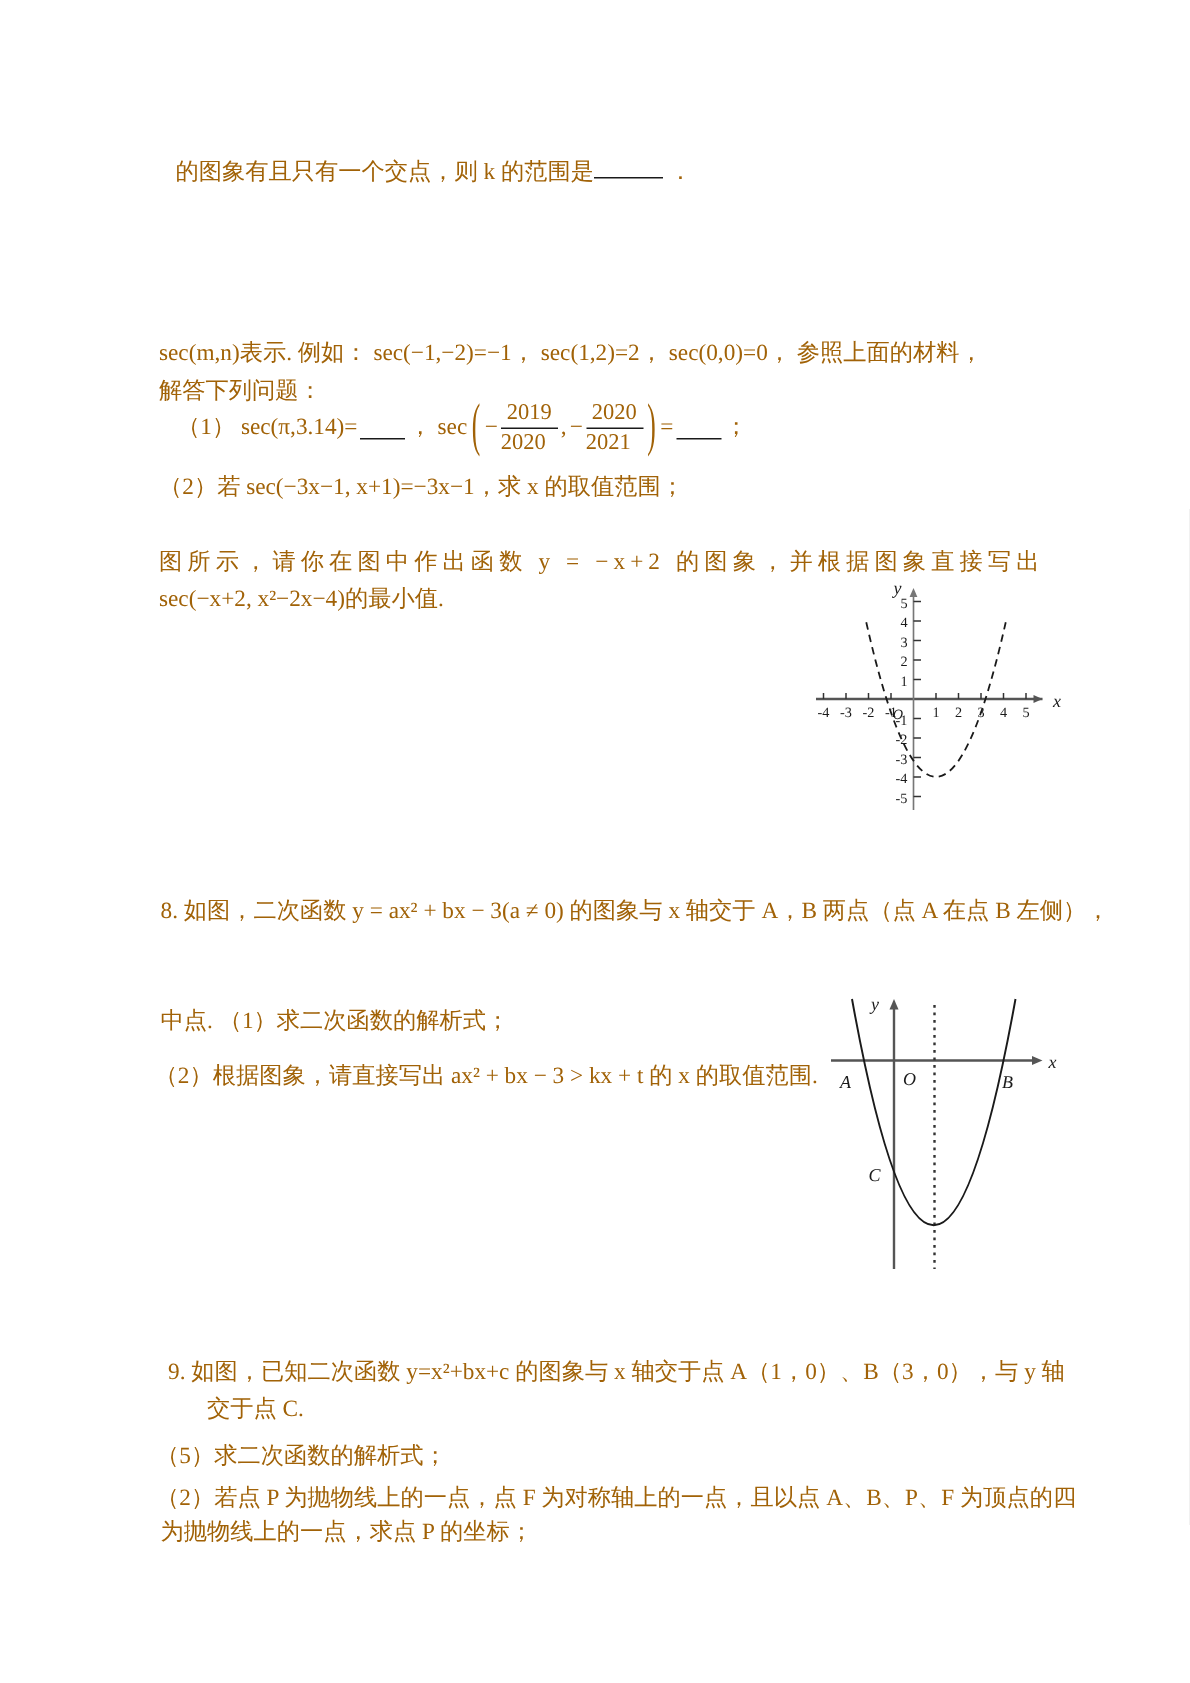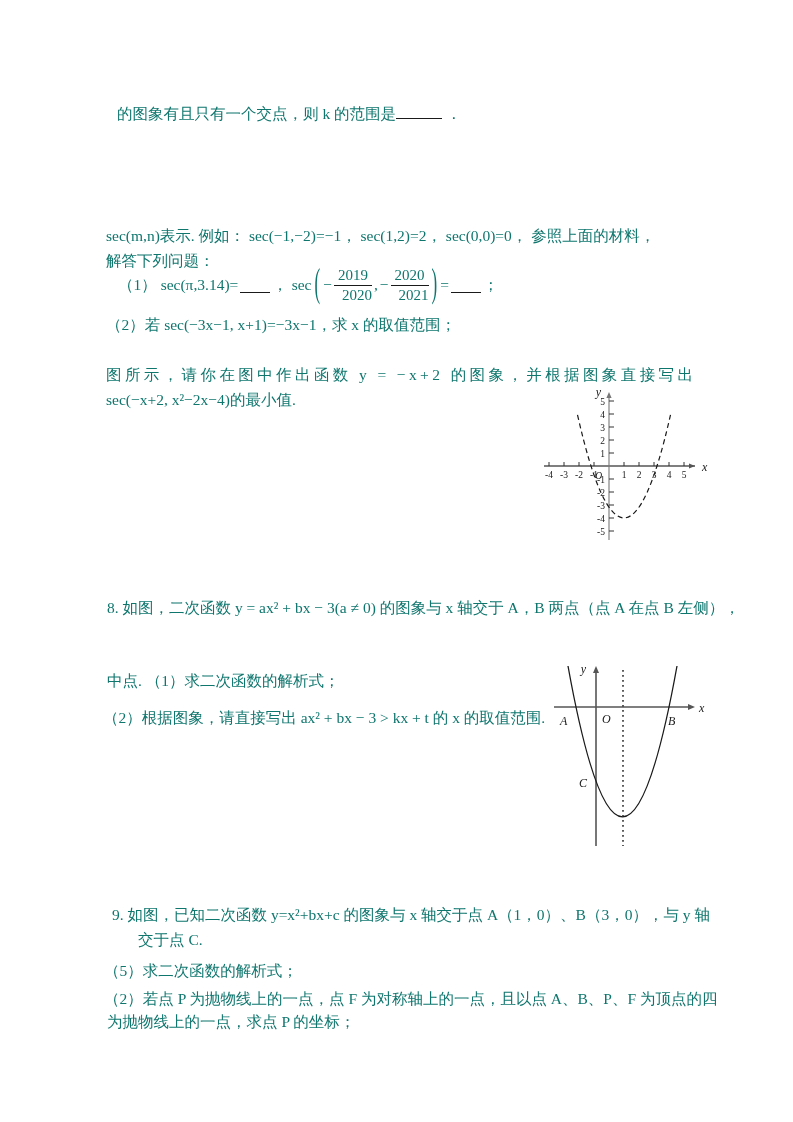--- a/index.html
+++ b/index.html
@@ -1,24 +1,24 @@
 <!DOCTYPE html>
 <html><head>
 <meta charset="utf-8">
 <style>
   html,body{margin:0;padding:0;background:#e8e8e8;}
   .page{position:relative;width:793px;height:1122px;background:#ffffff;margin:0 auto;
-        font-family:"Liberation Serif",serif;font-size:15.5px;color:#0f766e;overflow:hidden;}
+        font-family:"Liberation Serif",serif;font-size:15.5px;color:#a16207;overflow:hidden;}
   .ln{position:absolute;white-space:nowrap;line-height:1.35;}
   .just{letter-spacing:3.4px;}
   .blank{display:inline-block;border-bottom:1px solid #1a1a1a;height:15px;vertical-align:baseline;}
   .b28{width:30px;} .b48{width:46px;}
   .mrow{display:flex;align-items:center;height:54px;}
   .mrow > span{margin:0 1px;}
-  .frac{display:inline-flex;flex-direction:column;align-items:flex-end;line-height:1.12;font-size:15px;}
+  .frac{display:inline-flex;flex-direction:column;align-items:flex-start;line-height:1.12;font-size:15px;}
   .frac .num{border-bottom:1px solid #1a1a1a;padding:0 4px 1px;}
   .frac .den{padding-top:1px;}
   .bigp{display:inline-block;transform:scaleY(2.3);font-size:17px;font-weight:300;padding:0 1px;}
   svg{position:absolute;overflow:visible;}
   svg text{font-family:"Liberation Serif",serif;fill:#1a1a1a;}
   .tick{font-size:9.5px;}
   .alabel{font-size:12px;font-style:italic;}
 </style>
 </head>
 <body>

